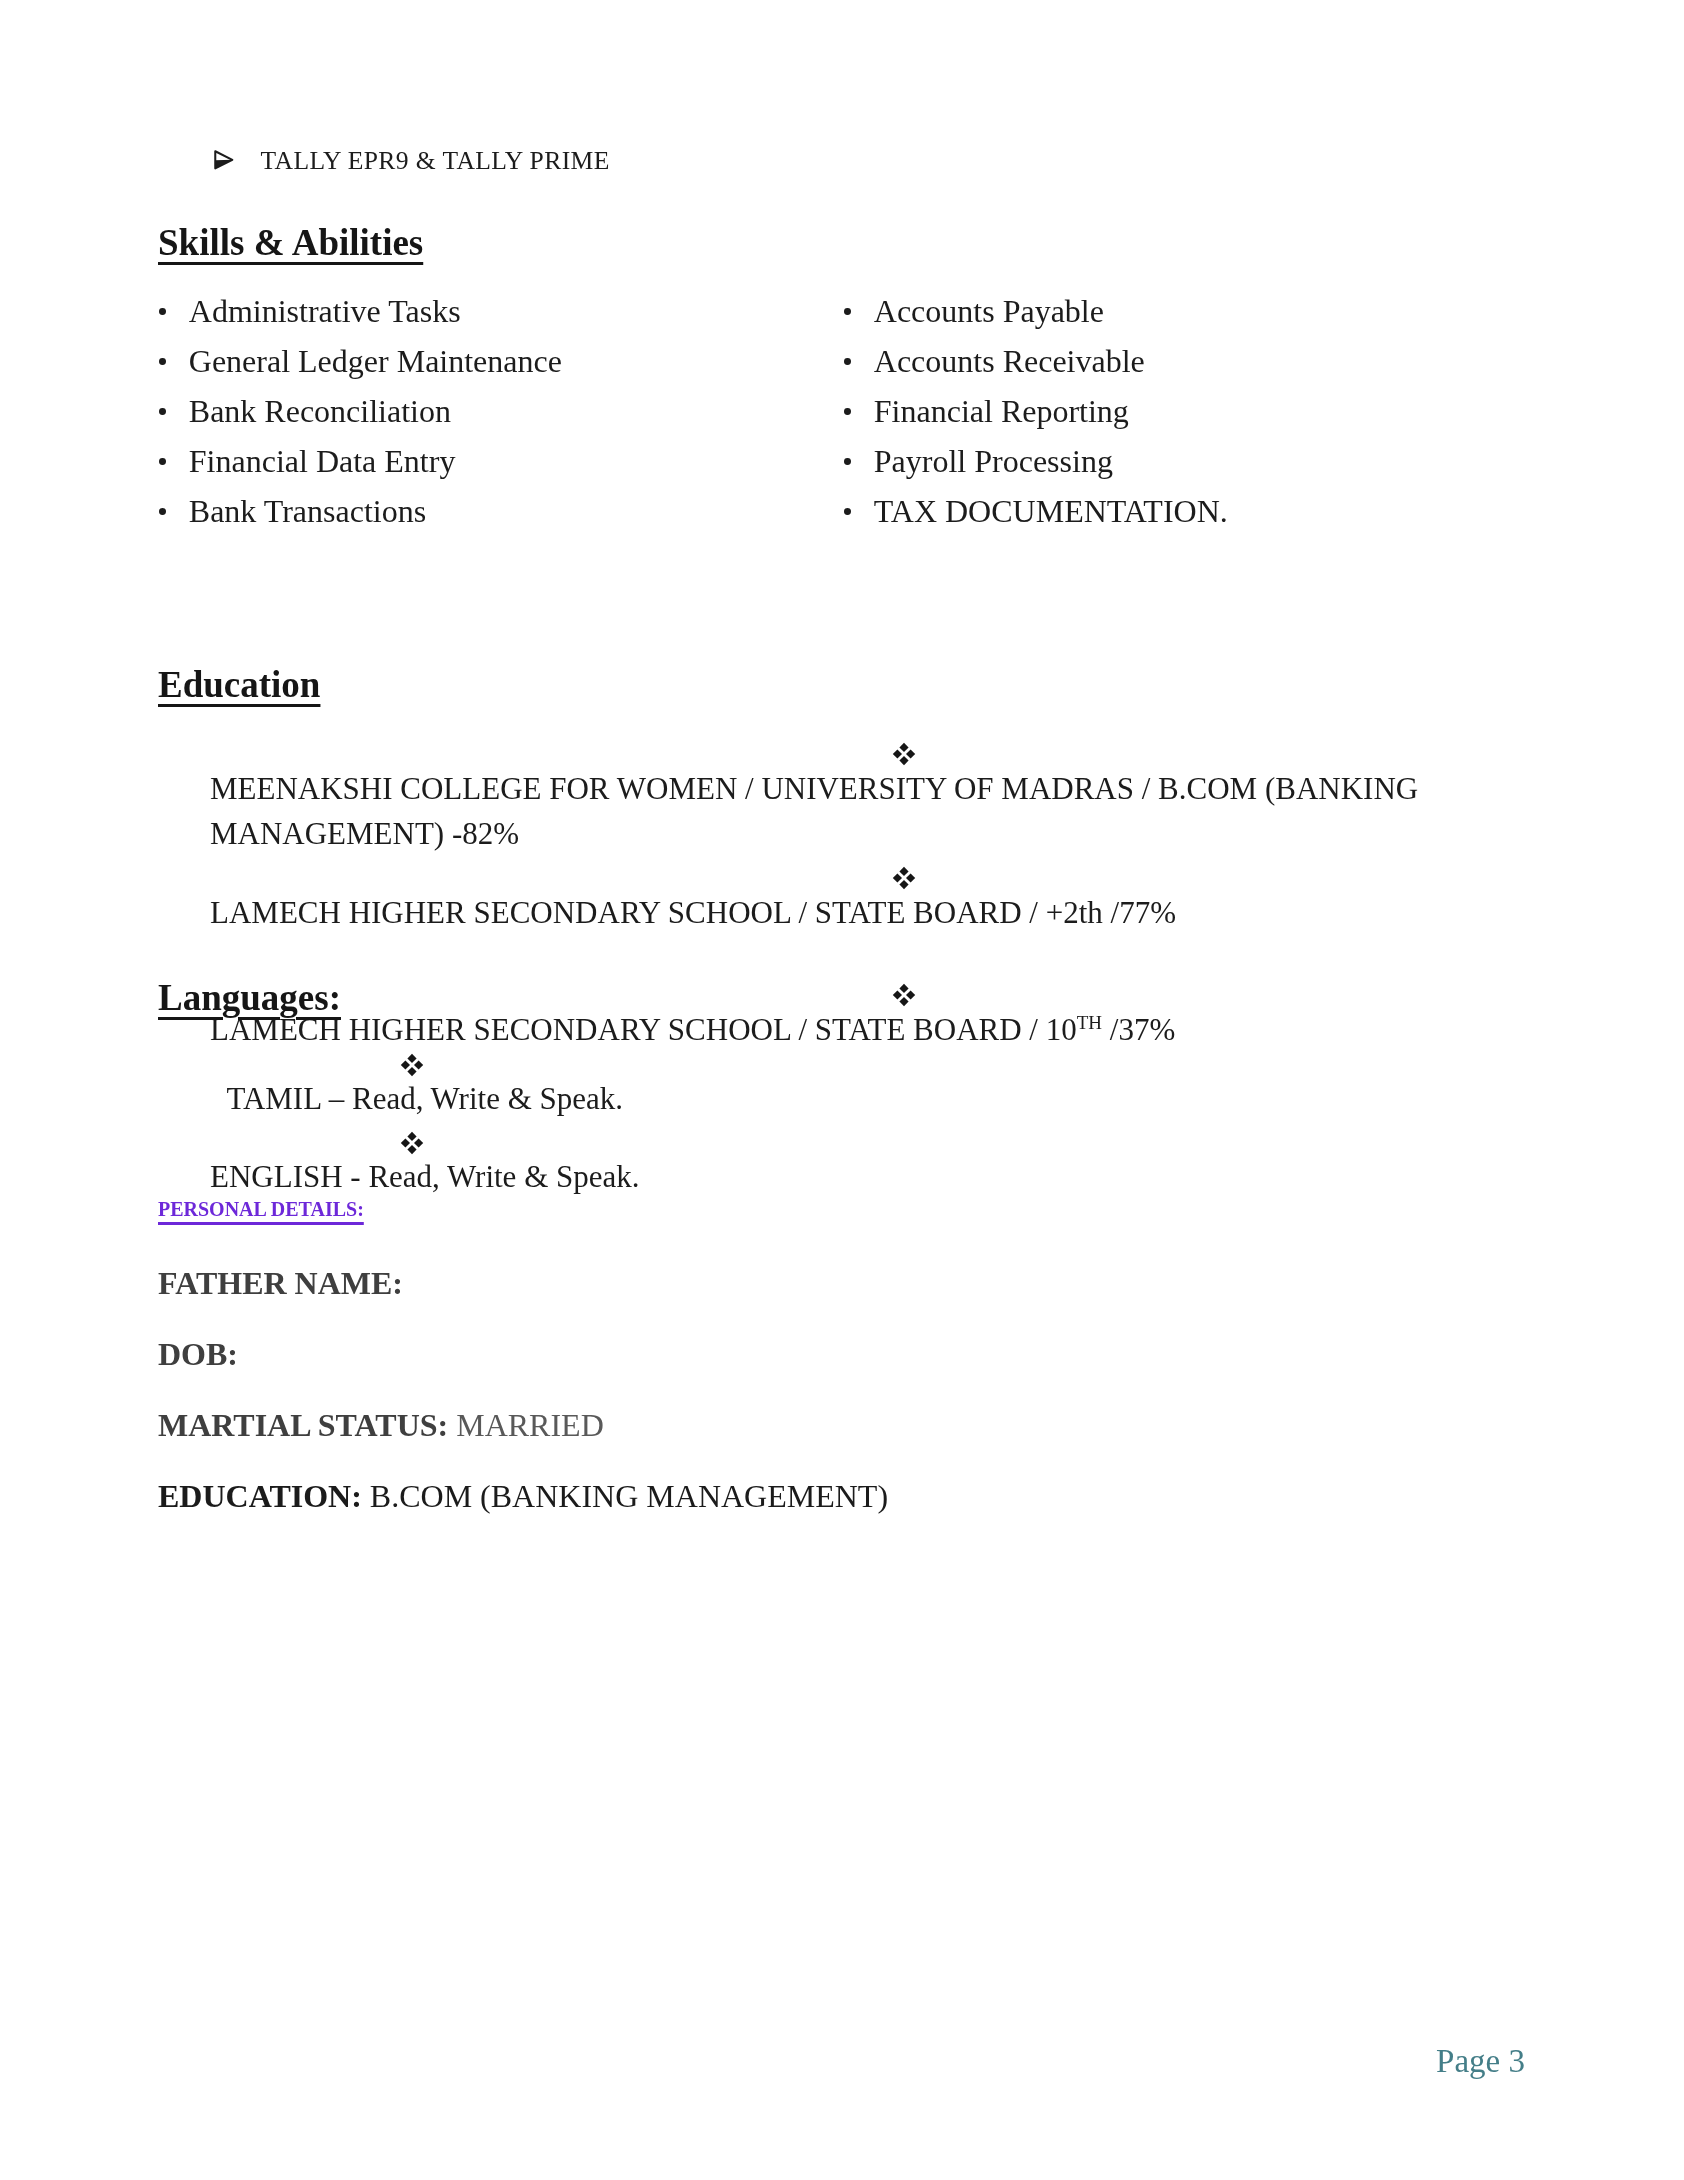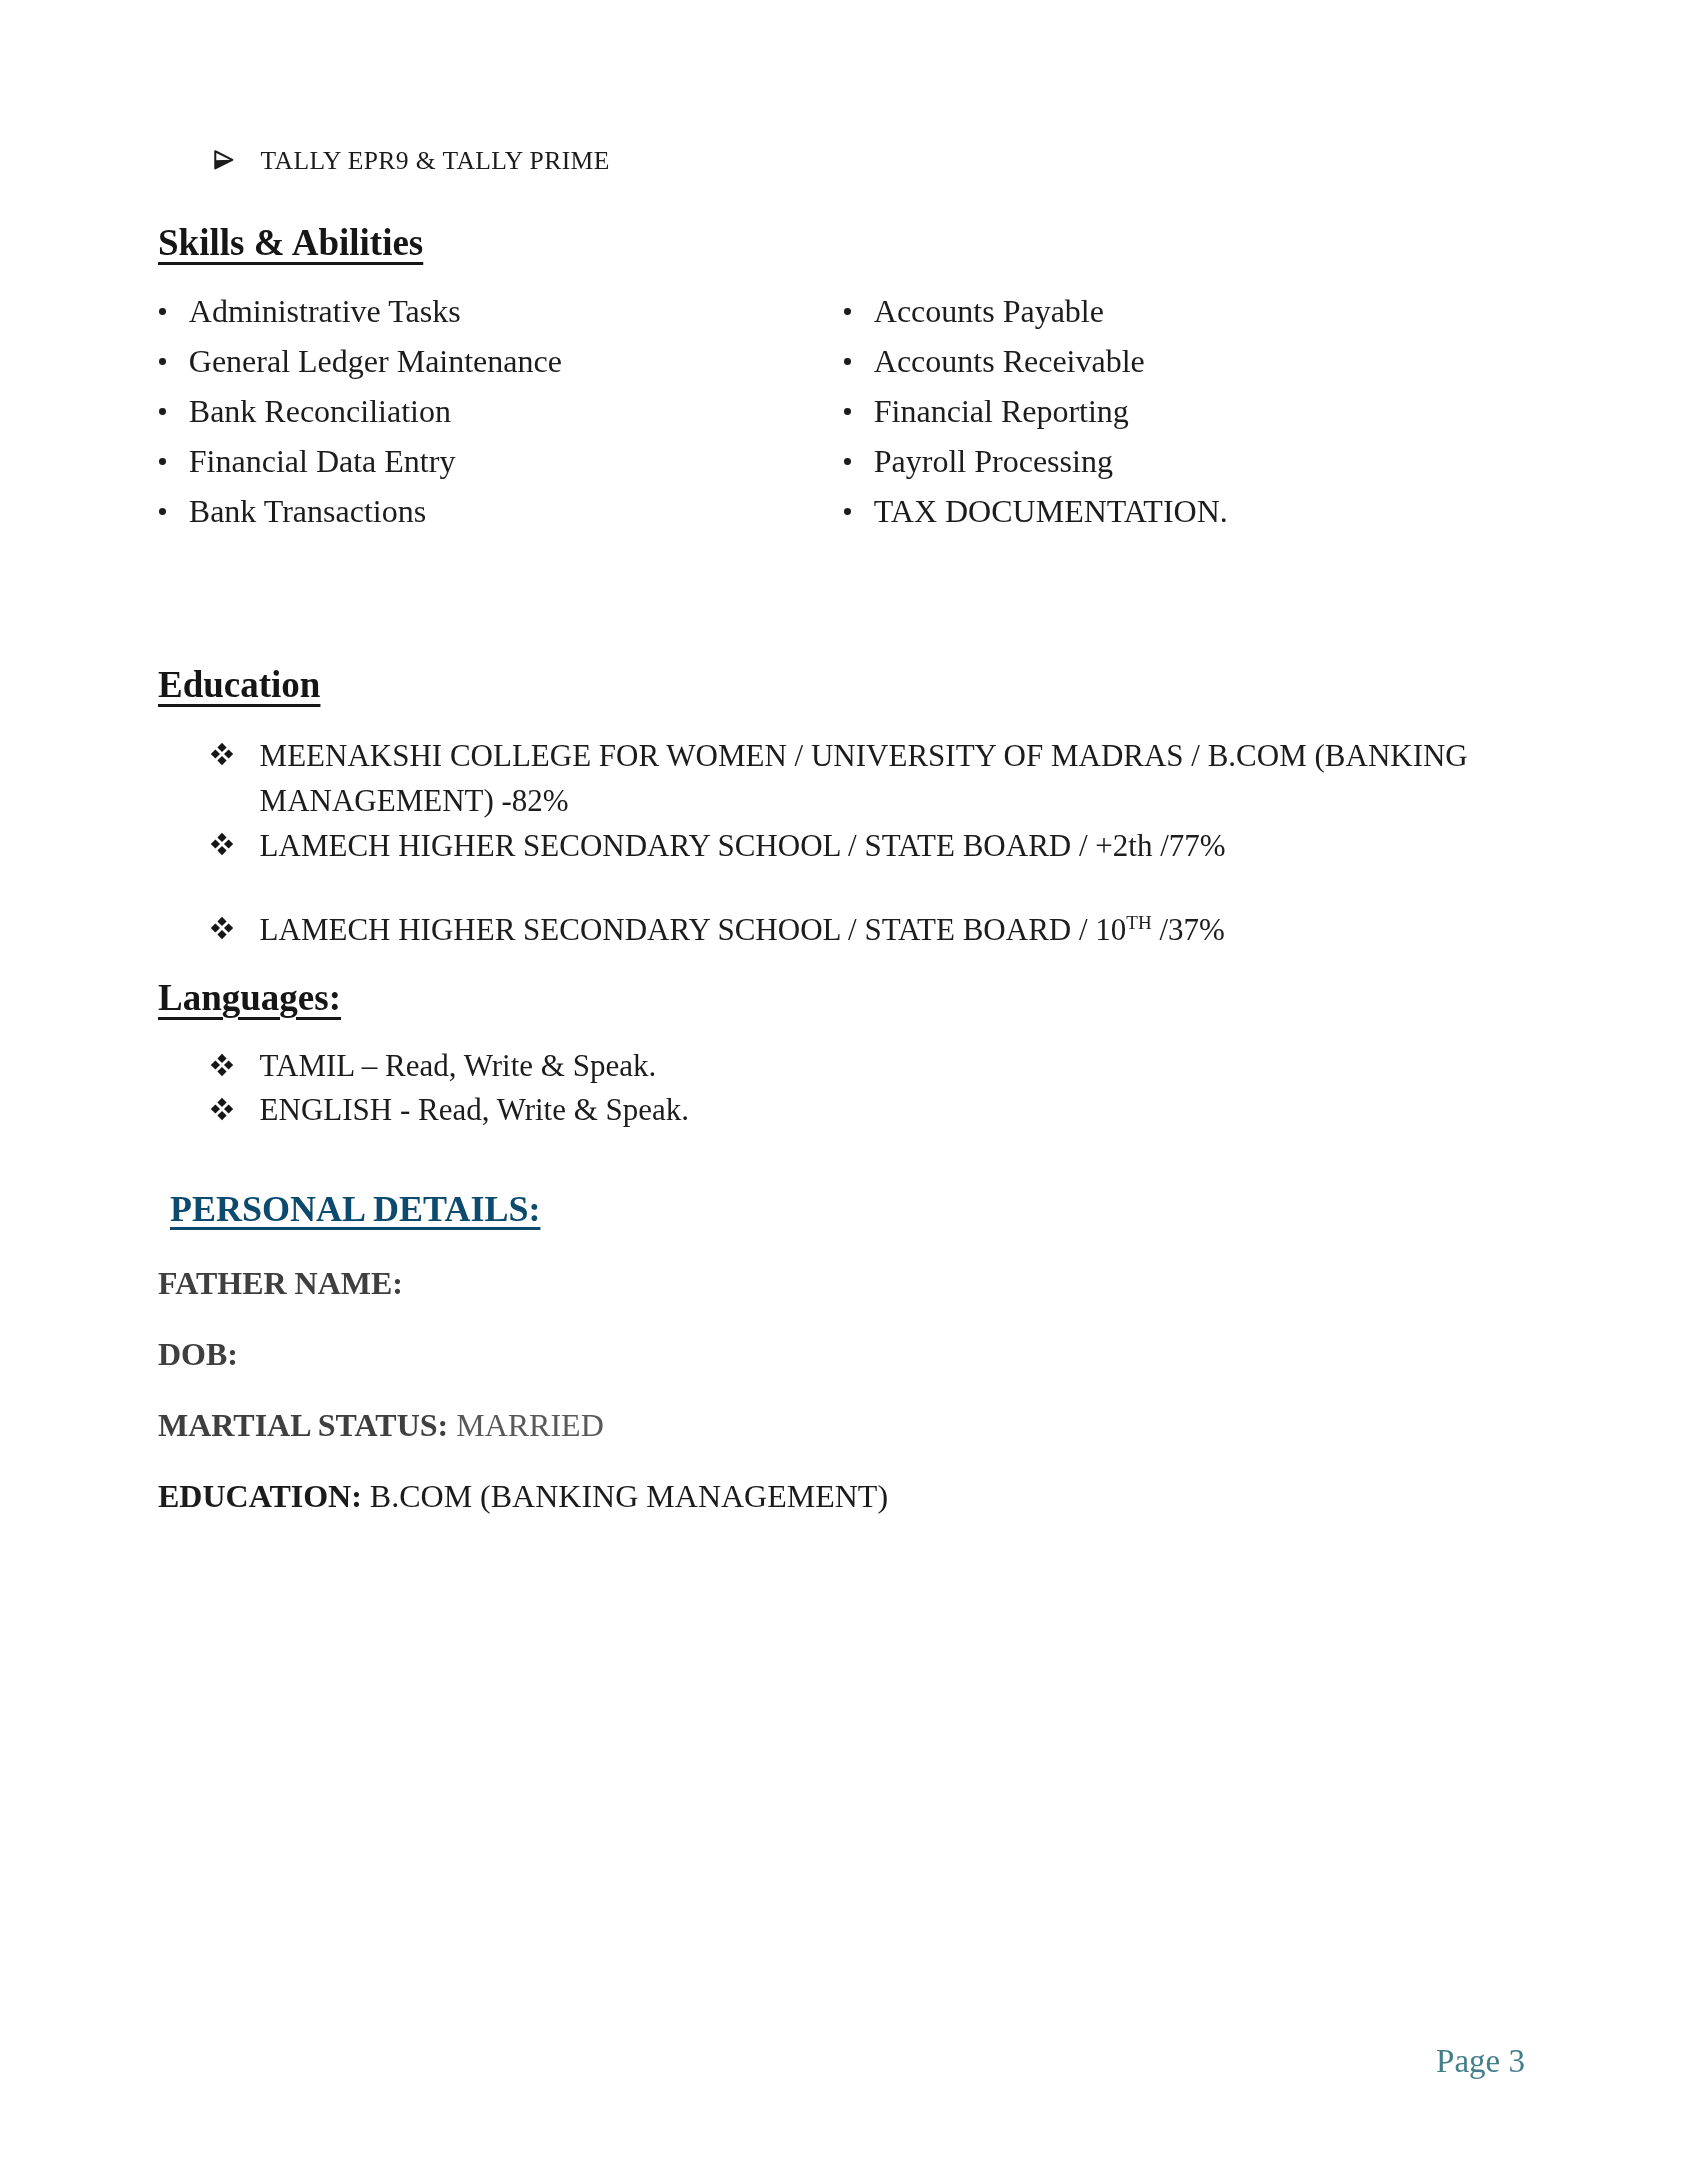--- a/index.html
+++ b/index.html
@@ -79,21 +79,22 @@
     margin: 22px 23px 0 0;
     flex: 0 0 auto;
   }
 
   
   .diamond-list { position: absolute; left: 210px; margin: 0; padding: 0; list-style: none; }
   #education-list { top: 733px; }
   #languages-list { top: 1044px; }
   .diamond-item {
     display: flex;
-    align-items: flex-start;
+    align-items: center;
+    flex-direction: column;
   }
   .diamond-item.spaced { margin-top: 39px; }
   .diamond-icon {
     width: 24px;
     height: 24px;
     margin: 9.4px 25.6px 0 0;
     flex: 0 0 auto;
   }
   .edu-text {
     font-size: 31px;
@@ -105,28 +106,27 @@
     line-height: 44px;
     white-space: nowrap;
   }
   .edu-text sup { font-size: 19px; line-height: 0; }
 
   
   #personal-heading {
     position: absolute;
     top: 1191px;
     left: 158px;
-    font-size: 36px;
+    font-size: 20px;
     font-weight: bold;
     line-height: 37px;
-    color: #0c4a6e;
+    color: #6d28d9;
     text-decoration: underline;
     text-decoration-thickness: 2.6px;
     text-underline-offset: 6px;
-    margin-left: 12px;
   }
   .personal-fields {
     position: absolute;
     top: 1266px;
     left: 158px;
   }
   .field-row {
     font-size: 32px;
     line-height: 35px;
     margin-bottom: 36px;

